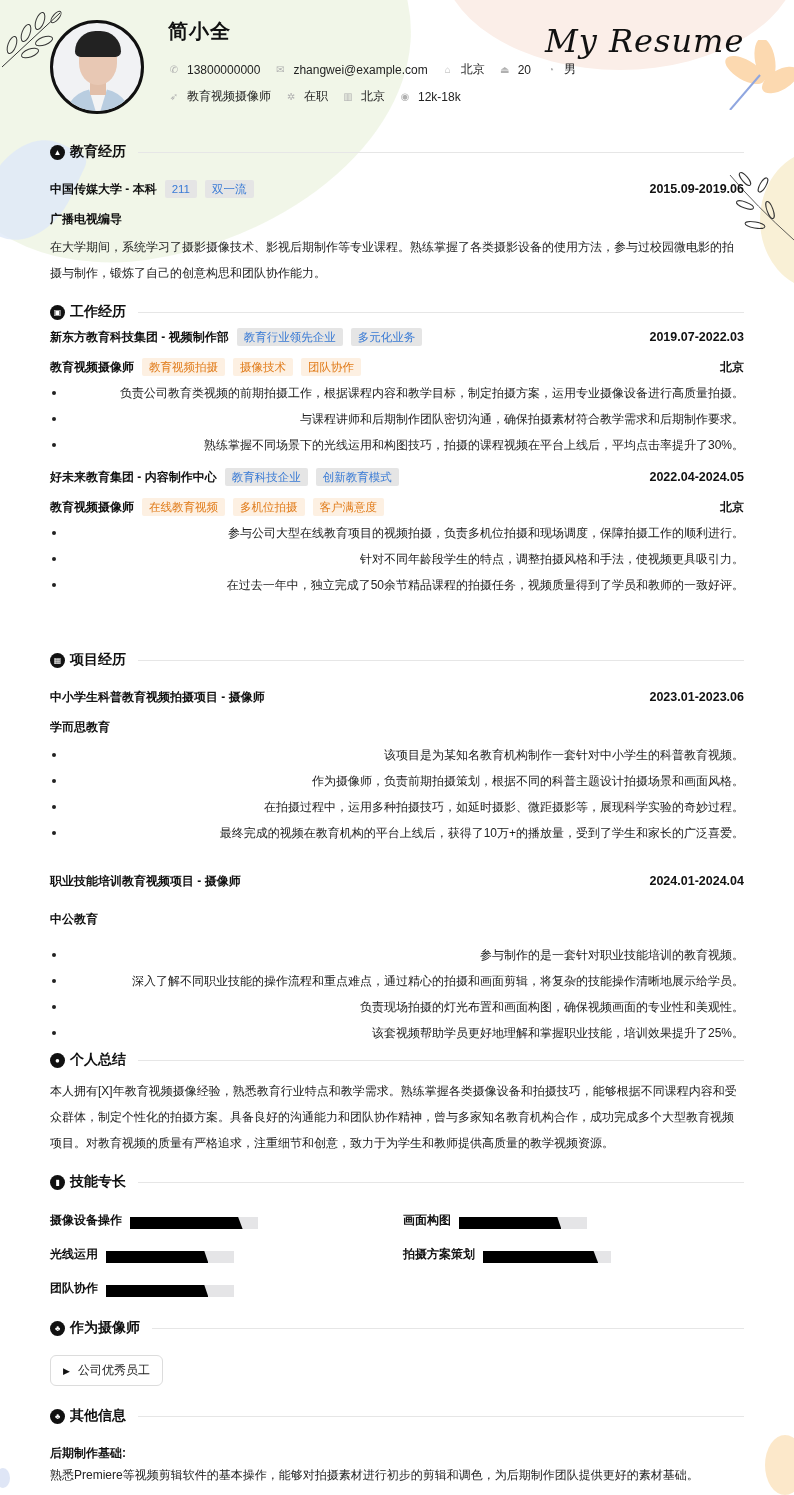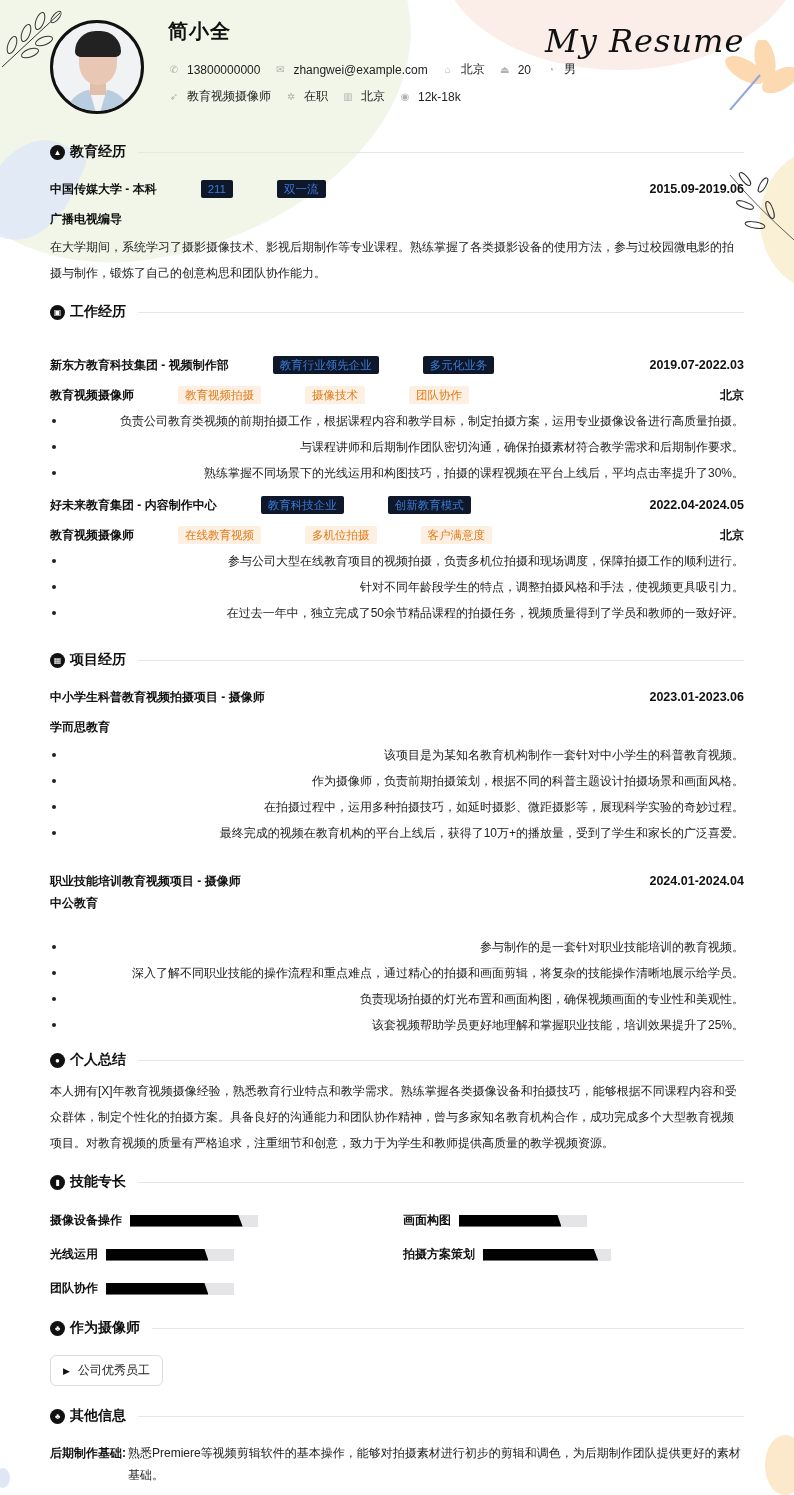--- a/index.html
+++ b/index.html
@@ -33,39 +33,39 @@
   .info-icon { color: #b0b0b0; font-size: 10px; width: 12px; margin-right: 7px; text-align: center; display: inline-block; }
 
   
   .section { position: absolute; left: 50px; width: 694px; }
   .sec-head { display: flex; align-items: center; height: 20px; }
   .sec-icon { width: 15px; height: 15px; border-radius: 50%; background: #111; color: #fff; font-size: 8px; line-height: 15px; text-align: center; margin-right: 5px; flex: none; }
   .sec-title { font-size: 14px; font-weight: bold; color: #111; margin-right: 12px; white-space: nowrap; }
   .sec-line { flex: 1; height: 1px; background: #e6e6e6; }
 
   .row { display: flex; align-items: center; justify-content: space-between; height: 22px; }
-  .row-left { display: flex; align-items: center; gap: 36px; }
+  .row-left { display: flex; align-items: center; }
   .bold { font-weight: bold; font-size: 12px; color: #111; }
   .date { font-weight: bold; font-size: 12.5px; color: #111; }
   .tag { font-size: 11.5px; padding: 1px 7px; margin-left: 8px; border-radius: 2px; line-height: 16px; }
-  .tag.blue { background: #0f172a; color: #3a7bd5; }
+  .tag.blue { background: #e5e5e5; color: #3a7bd5; }
   .tag.orange { background: #fdf0e2; color: #e07a18; }
   .para { font-size: 12px; line-height: 26px; color: #222; }
   ul.bullets { list-style: none; }
   ul.bullets li { position: relative; padding-left: 18px; font-size: 12px; line-height: 26px; color: #222; text-align: right; }
   ul.bullets li::before { content: ""; position: absolute; left: 2px; top: 11px; width: 4px; height: 4px; border-radius: 50%; background: #222; }
 
-  .skill { position: absolute; display: flex; align-items: center; font-size: 12px; font-weight: bold; color: #111; }
+  .skill { position: absolute; display: flex; align-items: flex-end; font-size: 12px; font-weight: bold; color: #111; }
   .skill-bar { position: relative; height: 12px; background: #e5e5e7; margin-left: 8px; }
   .skill-fill { position: absolute; left: 0; top: 0; height: 12px; background: #000; clip-path: polygon(0 0, 96% 0, 100% 100%, 0 100%); }
 
   .award { display: inline-flex; align-items: center; border: 1px solid #dcdcdc; border-radius: 6px; padding: 0 12px; height: 31px; font-size: 12px; color: #222; }
   .award .tri { font-size: 9px; margin-right: 8px; color: #111; }
 
-  .other { display: flex; font-size: 12px; line-height: 22px; }
+  .other { display: flex; font-size: 12px; line-height: 22px; flex-direction: column; }
   .other .k { font-weight: bold; width: 78px; flex: none; color: #111; }
   .other .v { color: #222; }
 </style>
 </head>
 <body>
 
 <div class="deco blob-green"></div>
 <div class="deco blob-pink"></div>
 <div class="deco blob-yellow"></div>
 <div class="deco leaf-blue"></div>
@@ -167,21 +167,21 @@
 </div>
 
 <div class="section" style="top:302px">
   <div class="sec-head">
       <span class="sec-icon">▣</span>
       <span class="sec-title">工作经历</span>
       <span class="sec-line"></span>
     </div>
 
   <div>
-    <div class="row" style="margin-top:32px">
+    <div class="row" style="margin-top:4px">
       <div class="row-left">
           <span class="bold">新东方教育科技集团 - 视频制作部</span>
         <span class="tag blue">教育行业领先企业</span>
         <span class="tag blue">多元化业务</span>
         </div>
       <span class="date">2019.07-2022.03</span>
     </div>
     <div class="row" style="margin-top:8px">
       <div class="row-left">
           <span class="bold">教育视频摄像师</span>
@@ -245,24 +245,24 @@
       <li>在拍摄过程中，运用多种拍摄技巧，如延时摄影、微距摄影等，展现科学实验的奇妙过程。</li>
       <li>最终完成的视频在教育机构的平台上线后，获得了10万+的播放量，受到了学生和家长的广泛喜爱。</li>
     </ul>
   </div>
 
   <div>
     <div class="row" style="margin-top:24px">
       <span class="bold">职业技能培训教育视频项目 - 摄像师</span>
       <span class="date">2024.01-2024.04</span>
     </div>
-    <div class="row" style="margin-top:0">
+    <div class="row" style="margin-top:16px">
         <span class="bold">中公教育</span>
       </div>
-    <ul class="bullets" style="margin-top:20px">
+    <ul class="bullets" style="margin-top:12px">
       <li>参与制作的是一套针对职业技能培训的教育视频。</li>
       <li>深入了解不同职业技能的操作流程和重点难点，通过精心的拍摄和画面剪辑，将复杂的技能操作清晰地展示给学员。</li>
       <li>负责现场拍摄的灯光布置和画面构图，确保视频画面的专业性和美观性。</li>
       <li>该套视频帮助学员更好地理解和掌握职业技能，培训效果提升了25%。</li>
     </ul>
   </div>
 </div>
 
 <div class="section" style="top:1050px">
   <div class="sec-head">

